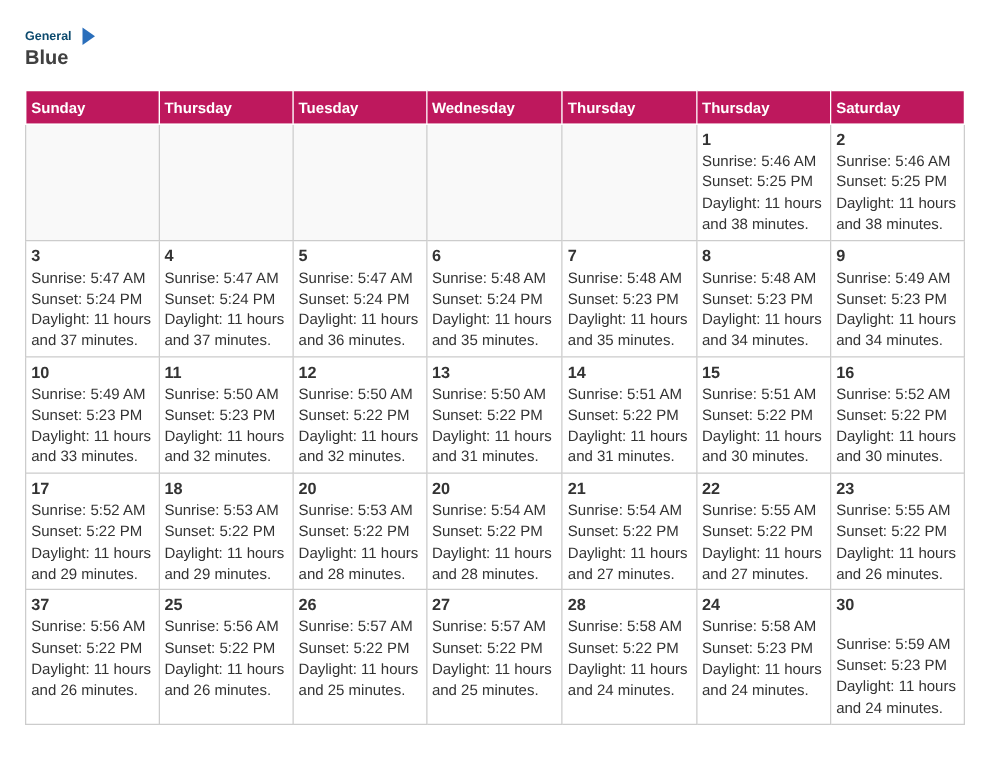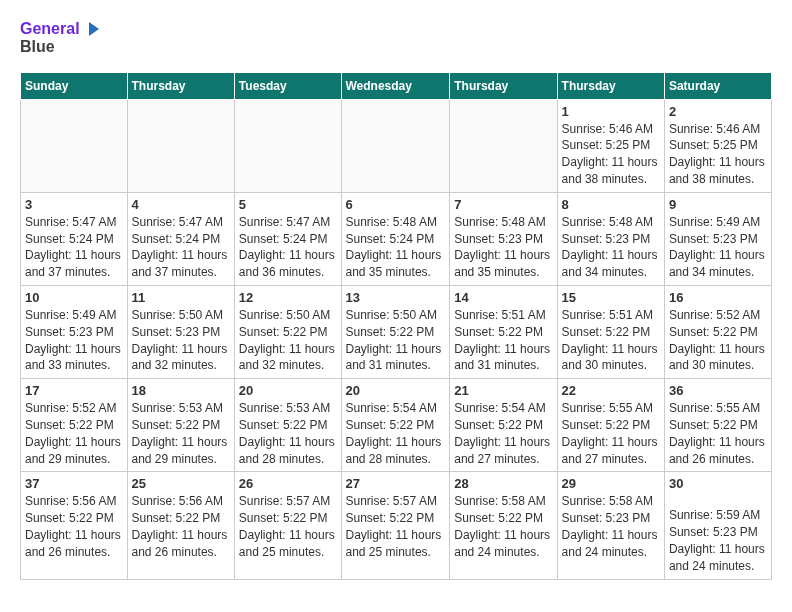--- a/index.html
+++ b/index.html
@@ -32,21 +32,21 @@
     .location-title {
       font-size: 16px;
       color: #555;
     }
     .calendar-table {
       width: 100%;
       border-collapse: collapse;
       font-size: 11px;
     }
     .calendar-table th {
-      background-color: #0f766e;
+      background-color: #be185d;
       color: #fff;
       padding: 6px 4px;
       text-align: left;
       border: 1px solid #fff;
       font-size: 12px;
     }
     .calendar-table td {
       border: 1px solid #ccc;
       vertical-align: top;
       padding: 4px;
@@ -70,21 +70,21 @@
       line-height: 1.4;
     }
   </style>
 </head>
 <body>
 
 <div class="header-area">
   <div class="logo">
       <div style="display: flex; flex-direction: column; align-items: flex-start; line-height: 1.1;">
         <div style="display: flex; align-items: center; gap: 3px;">
-          <span style="font-size: 16px; font-weight: bold; color: #6d28d9;">General</span>
+          <span style="font-size: 10px; font-weight: bold; color: #0c4a6e;">General</span>
           <svg width="18" height="18" viewBox="0 0 18 18">
             <polygon points="6,2 16,9 6,16" fill="#2a6ebb"></polygon>
           </svg>
         </div>
         <span style="font-size: 16px; font-weight: bold; color: #404040;">Blue</span>
       </div>
     </div>
   <div class="title-area">
     <div class="month-title"></div>
     <div class="location-title"></div>
@@ -264,21 +264,21 @@
 and 27 minutes.</div>
         </td>
         <td>
           <span class="day-number">22</span>
           <div class="day-info" style="white-space: pre-line;">Sunrise: 5:55 AM
 Sunset: 5:22 PM
 Daylight: 11 hours
 and 27 minutes.</div>
         </td>
         <td>
-          <span class="day-number">36</span>
+          <span class="day-number">23</span>
           <div class="day-info" style="white-space: pre-line;">Sunrise: 5:55 AM
 Sunset: 5:22 PM
 Daylight: 11 hours
 and 26 minutes.</div>
         </td>
       </tr>
       <tr>
         <td>
           <span class="day-number">37</span>
           <div class="day-info" style="white-space: pre-line;">Sunrise: 5:56 AM
@@ -308,21 +308,21 @@
 and 25 minutes.</div>
         </td>
         <td>
           <span class="day-number">28</span>
           <div class="day-info" style="white-space: pre-line;">Sunrise: 5:58 AM
 Sunset: 5:22 PM
 Daylight: 11 hours
 and 24 minutes.</div>
         </td>
         <td>
-          <span class="day-number">29</span>
+          <span class="day-number">24</span>
           <div class="day-info" style="white-space: pre-line;">Sunrise: 5:58 AM
 Sunset: 5:23 PM
 Daylight: 11 hours
 and 24 minutes.</div>
         </td>
         <td>
           <span class="day-number">30</span>
           <div class="day-info" style="white-space: pre-line; margin-top: 16px;">Sunrise: 5:59 AM
 Sunset: 5:23 PM
 Daylight: 11 hours

